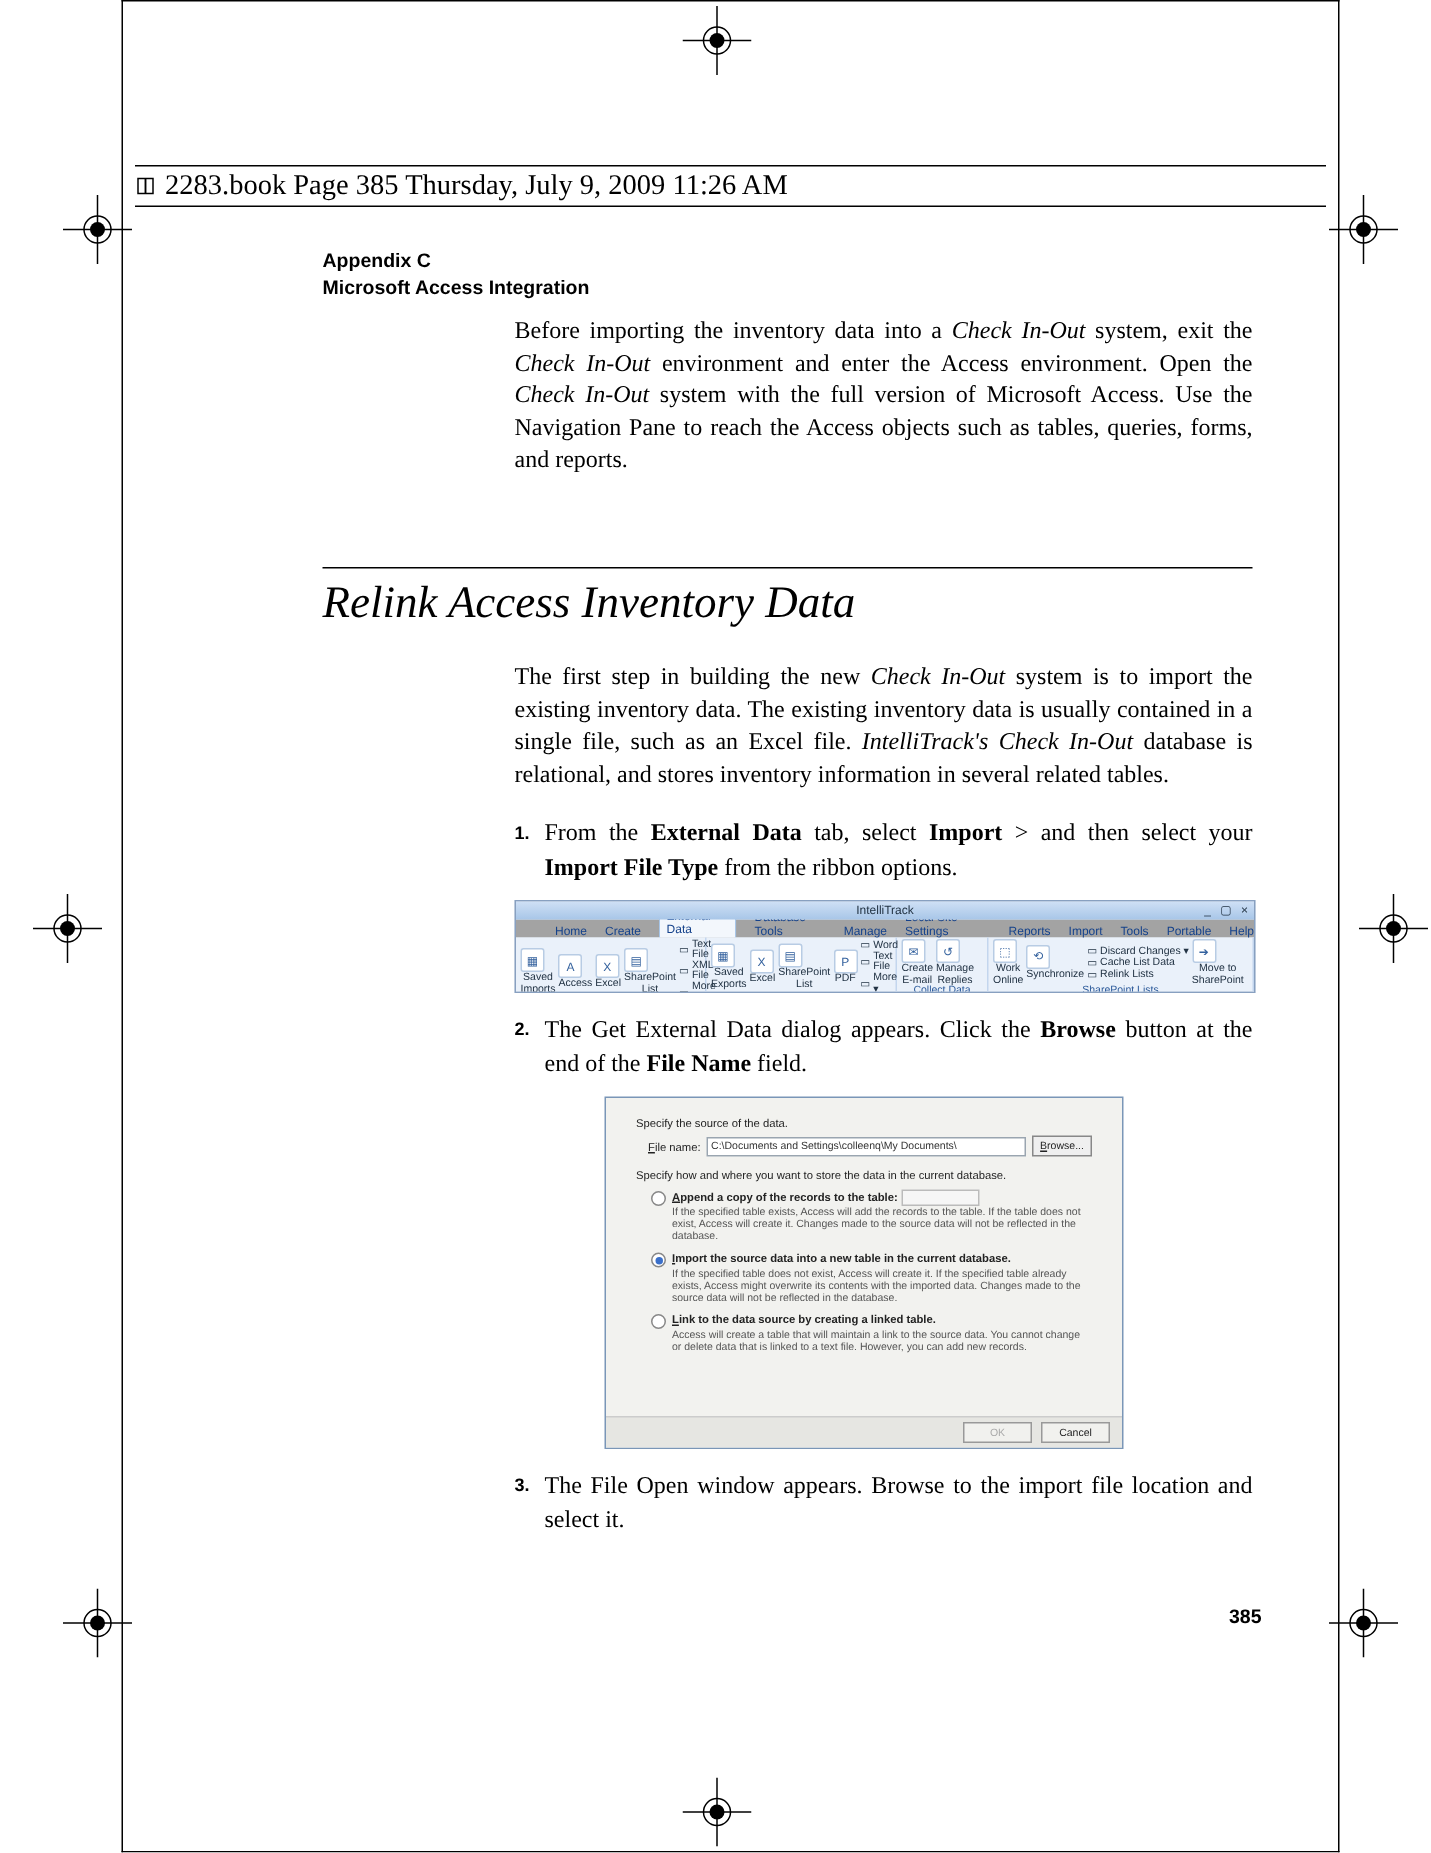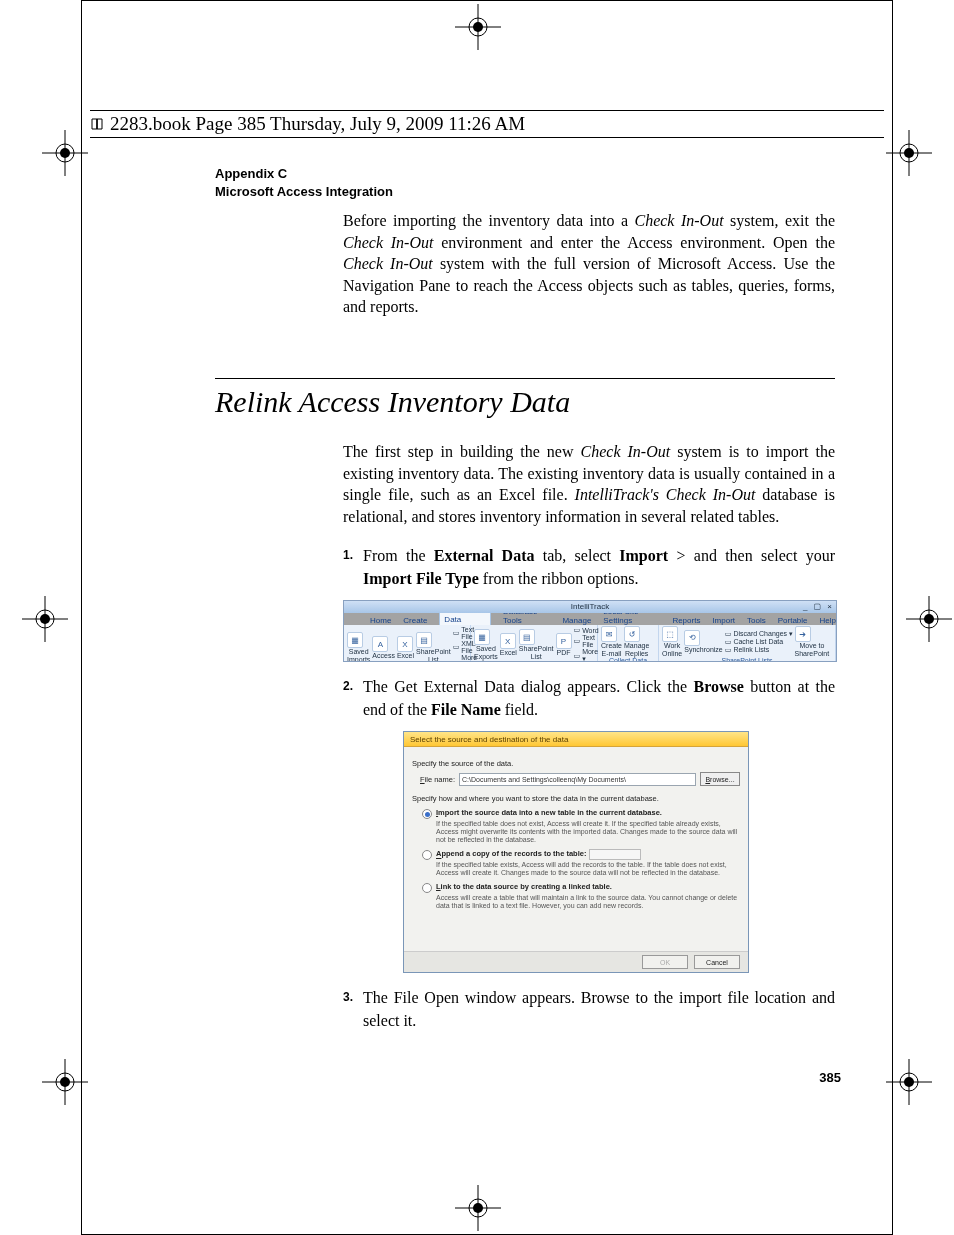--- a/index.html
+++ b/index.html
@@ -41,21 +41,21 @@
 .ribbonfig .icn{width:14px;height:14px;background:#fff;border:1px solid #b8cce4;border-radius:2px;display:flex;align-items:center;justify-content:center;color:#35629e;font-size:8px}
 .ribbonfig .tiny{font-size:7px;color:#234;text-align:center;line-height:1.05}
 .ribbonfig .small-item{font-size:7px;color:#234;display:flex;align-items:center;gap:2px}
 .dialogfig{margin:10px 0 14px 188px;width:344px;border:1px solid #7a96b7;font-family:Tahoma,"Segoe UI",sans-serif;font-size:8px;color:#222}
 .dialogfig .dtitle{height:14px;background:linear-gradient(#3a6fc9,#1f4fa8);color:#fff;font-size:8px;display:flex;align-items:center;justify-content:space-between;padding:0 3px}
 .dialogfig .dtitle .dbtns{display:flex;gap:1px}
 .dialogfig .dtitle .dbtn{width:12px;height:10px;border:1px solid #fff;display:flex;align-items:center;justify-content:center;font-size:8px}
 .dialogfig .dtitle .dbtn.help{background:#4f8de0}
 .dialogfig .dtitle .dbtn.close{background:#e25b3e}
 .dialogfig .banner{height:14px;background:linear-gradient(#ffe589,#ffc734);border-bottom:1px solid #d5a43a;padding:0 6px;display:flex;align-items:center;color:#5a3f00;font-size:8px}
-.dialogfig .dbody{background:#f2f2ef;padding:8px 8px}
+.dialogfig .dbody{background:#f2f2ef;padding:8px 20px}
 .dialogfig .dbody p{margin:4px 0;font-size:7.5px}
 .dialogfig .fname-row{display:flex;align-items:center;gap:4px;margin:4px 0 8px 8px}
 .dialogfig .fname-row label{font-size:7.5px}
 .dialogfig .fname-row .finput{flex:1;height:11px;border:1px solid #9aa5b0;background:#fff;font-size:7px;padding:0 2px;display:flex;align-items:center;color:#333}
 .dialogfig .fname-row .bbtn{width:38px;height:12px;border:1px solid #888;background:#efefef;font-size:7px;display:flex;align-items:center;justify-content:center}
 .dialogfig .opt{margin:5px 0 3px 10px}
 .dialogfig .opt .orow{display:flex;gap:4px;align-items:flex-start}
 .dialogfig .opt .r{width:8px;height:8px;border:1px solid #888;border-radius:50%;background:#fff;flex:none;margin-top:1px;position:relative}
 .dialogfig .opt .r.sel::after{content:"";position:absolute;inset:1.5px;background:#3a6fc9;border-radius:50%}
 .dialogfig .opt .olabel{font-size:7.5px}
@@ -290,43 +290,42 @@
     </div>
 
     <ol class="steps">
       <li>
         <span class="num">2.</span>
         <span>The Get External Data dialog appears. Click the </span><b>Browse</b><span> button at the end of the </span><b>File Name</b><span> field.</span>
       </li>
     </ol>
 
     <div class="dialogfig">
-      <div class="banner">Select the source and destination of the data</div>
       <div class="dbody">
         <p>Specify the source of the data.</p>
         <div class="fname-row">
           <label><u>F</u>ile name:</label>
           <div class="finput">C:\Documents and Settings\colleenq\My Documents\</div>
           <div class="bbtn"><u>B</u>rowse...</div>
         </div>
         <p>Specify how and where you want to store the data in the current database.</p>
 
         <div class="opt">
           <div class="orow">
+              <span class="r"></span>
+              <span class="olabel"><b><u>A</u>ppend a copy of the records to the table:</b><span class="tblsel"></span></span>
+            </div>
+          <div class="odesc">If the specified table exists, Access will add the records to the table. If the table does not exist, Access will create it. Changes made to the source data will not be reflected in the database.</div>
+        </div>
+        <div class="opt">
+          <div class="orow">
               <span class="r sel"></span>
               <span class="olabel"><b><u>I</u>mport the source data into a new table in the current database.</b></span>
             </div>
           <div class="odesc">If the specified table does not exist, Access will create it. If the specified table already exists, Access might overwrite its contents with the imported data. Changes made to the source data will not be reflected in the database.</div>
-        </div>
-        <div class="opt">
-          <div class="orow">
-              <span class="r"></span>
-              <span class="olabel"><b><u>A</u>ppend a copy of the records to the table:</b><span class="tblsel"></span></span>
-            </div>
-          <div class="odesc">If the specified table exists, Access will add the records to the table. If the table does not exist, Access will create it. Changes made to the source data will not be reflected in the database.</div>
         </div>
         <div class="opt">
           <div class="orow">
               <span class="r"></span>
               <span class="olabel"><b><u>L</u>ink to the data source by creating a linked table.</b></span>
             </div>
           <div class="odesc">Access will create a table that will maintain a link to the source data. You cannot change or delete data that is linked to a text file. However, you can add new records.</div>
         </div>
         <div style="height:30px"></div>
       </div>

